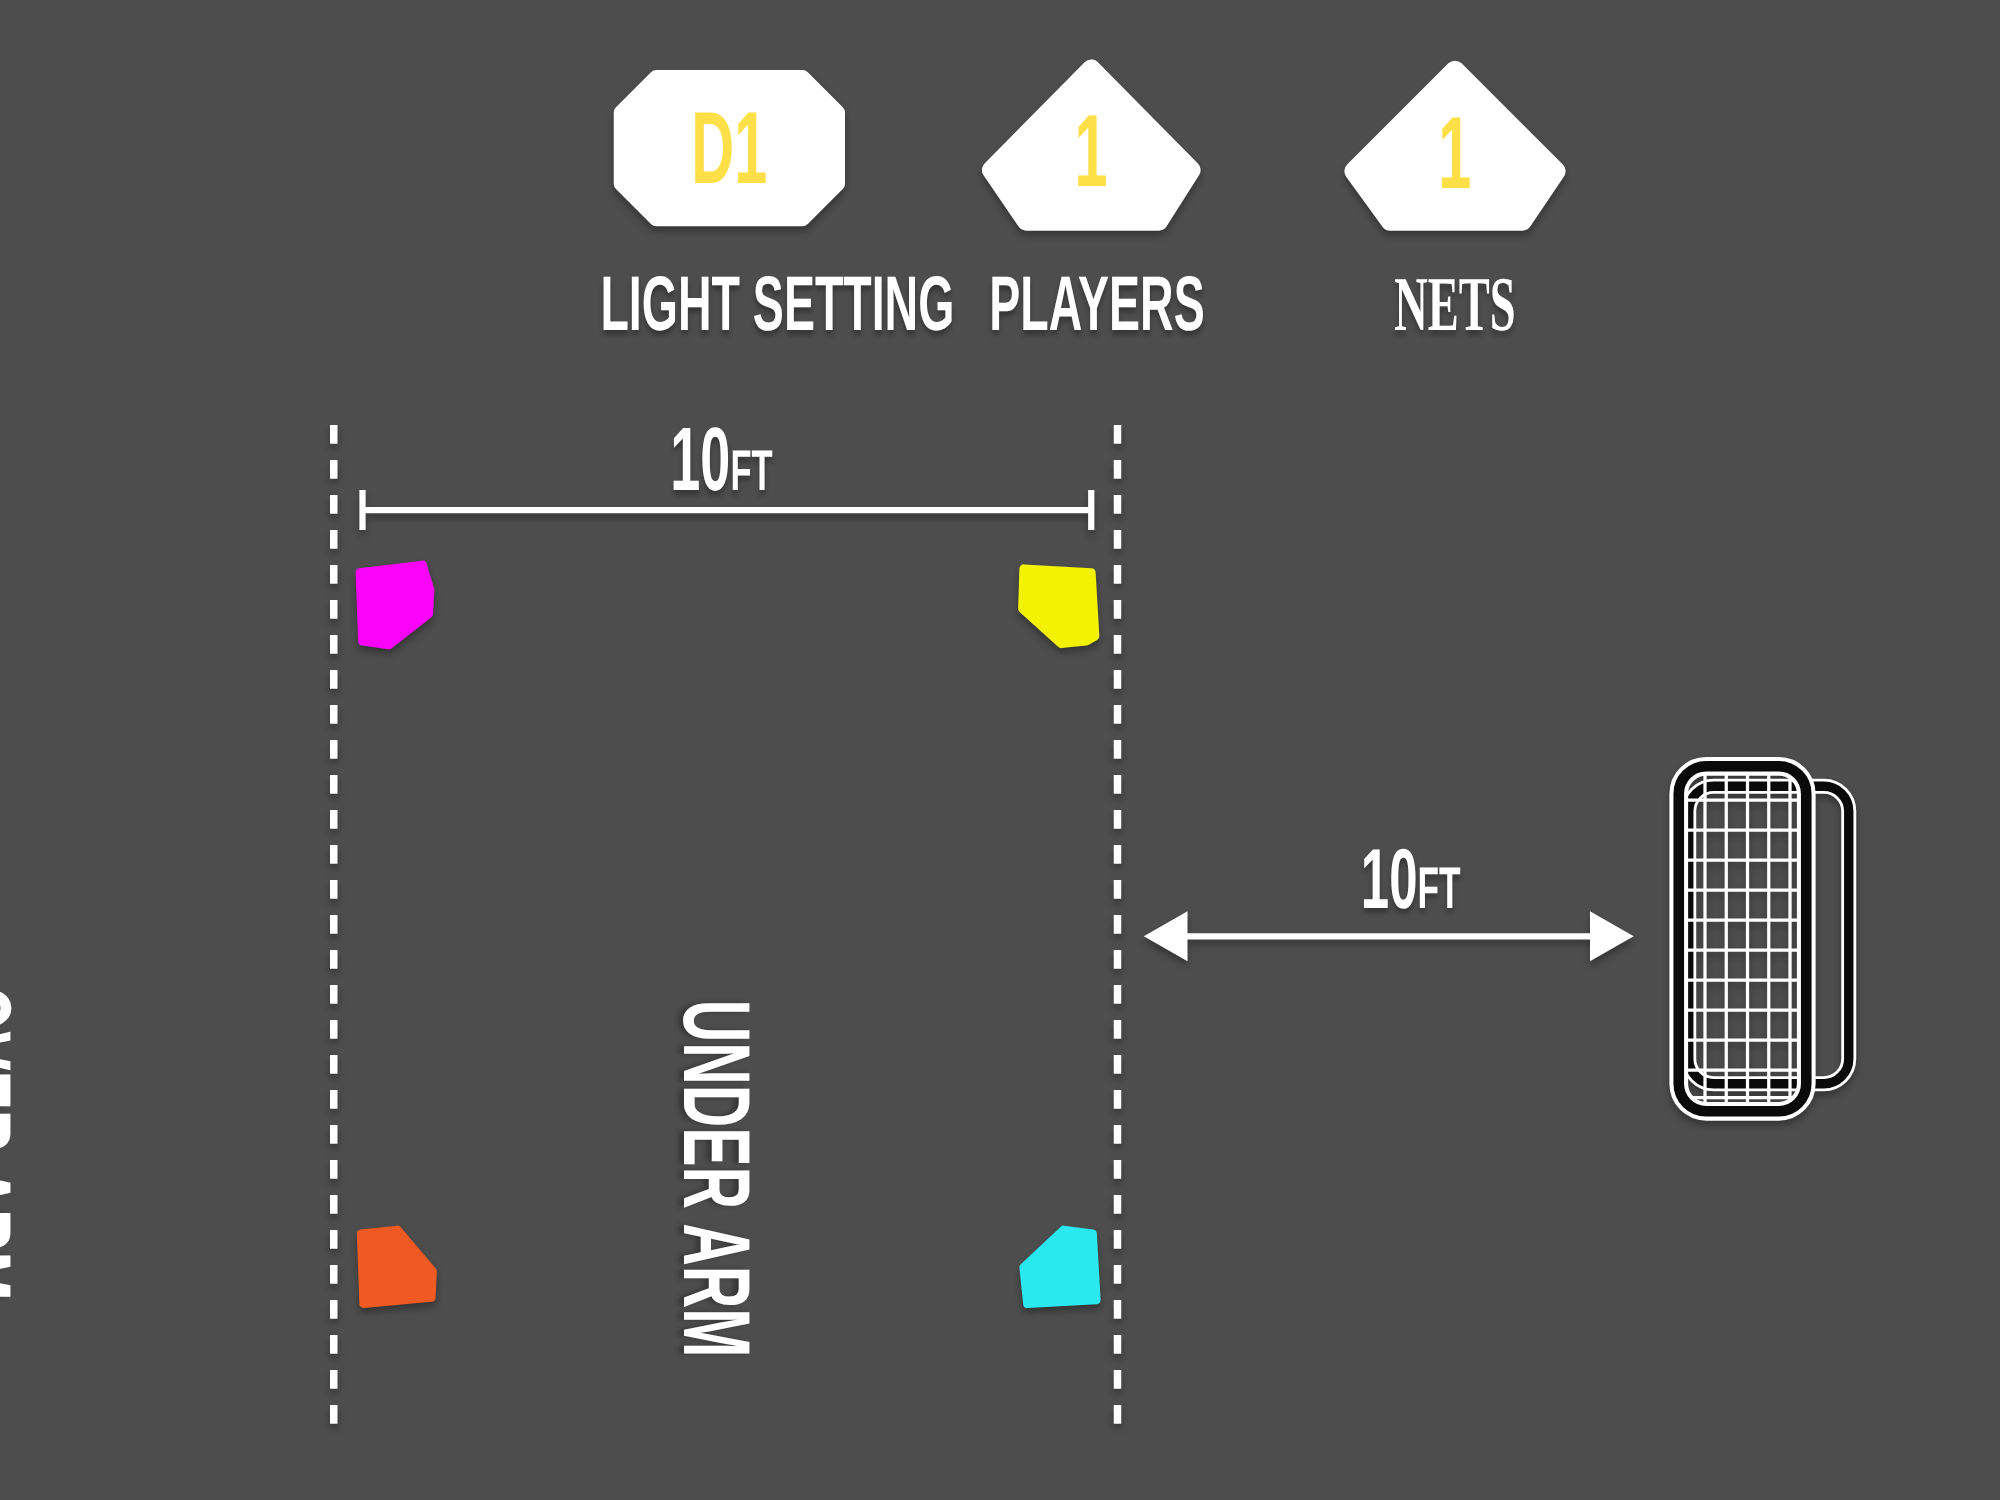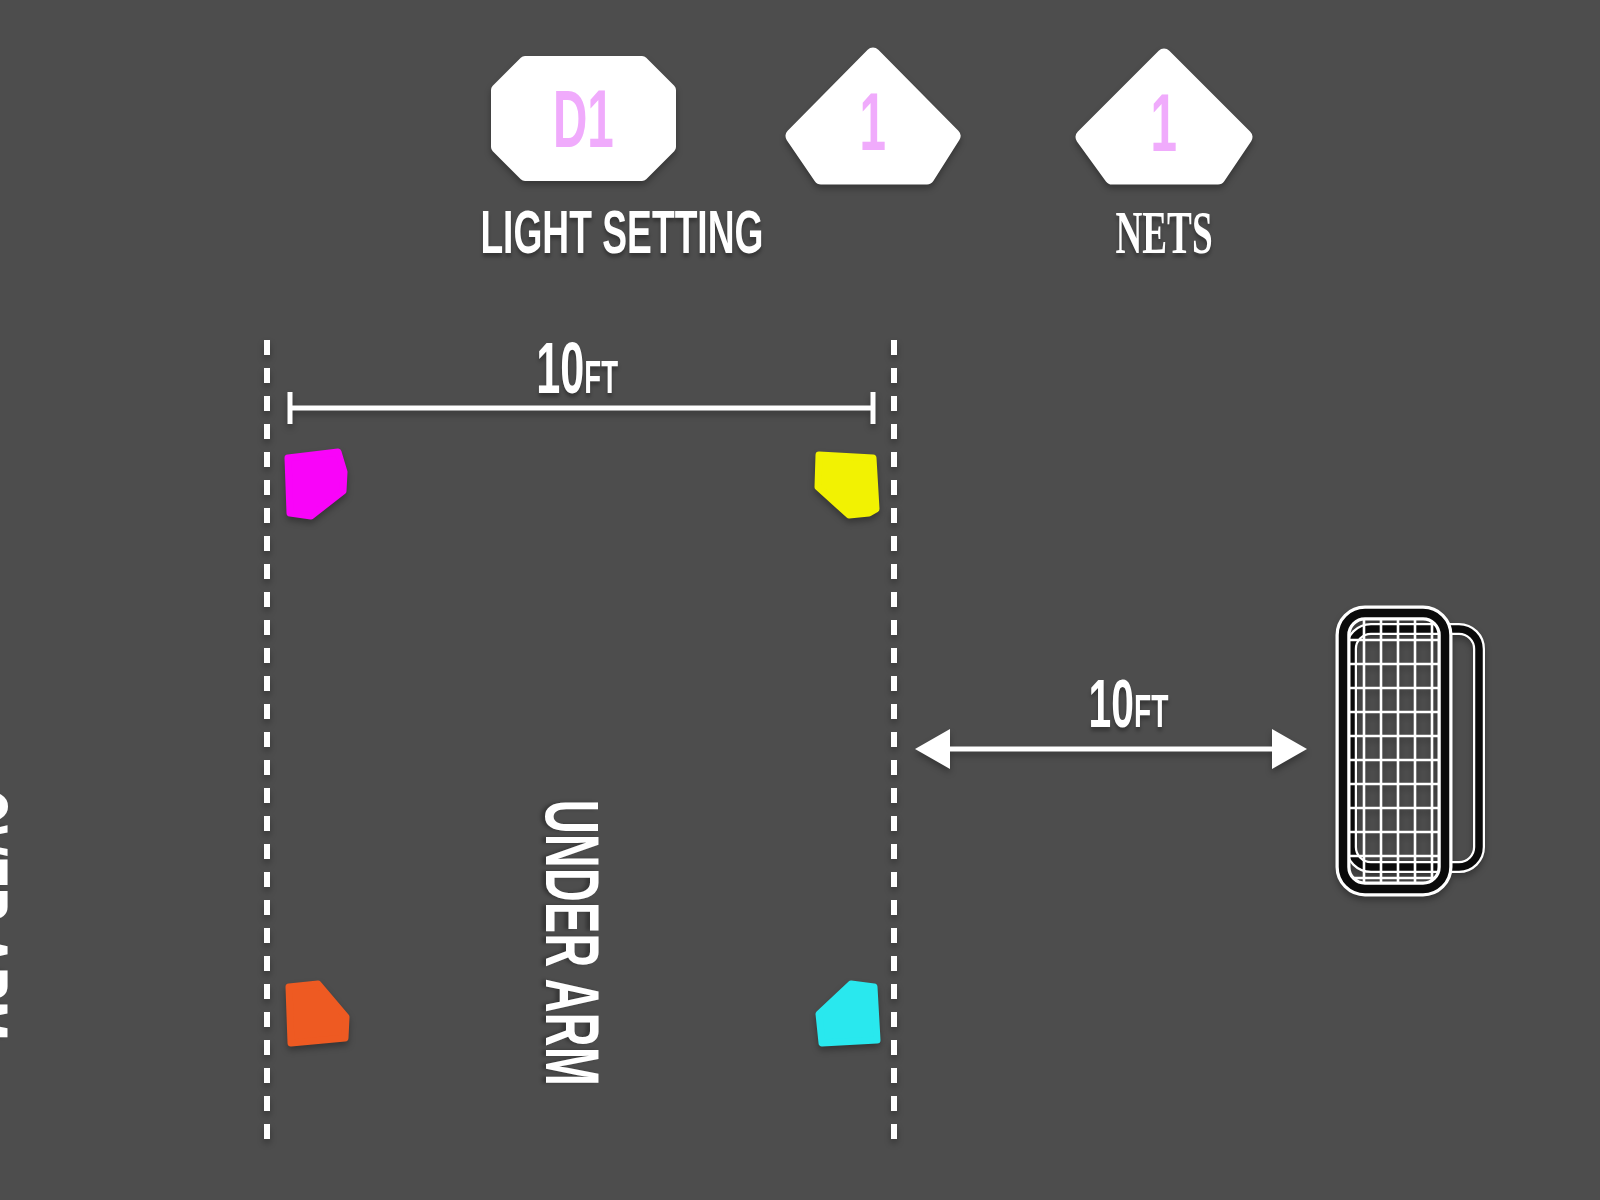--- a/index.html
+++ b/index.html
@@ -8,23 +8,23 @@
     background:#4d4d4d;
     font-family:"Liberation Sans", sans-serif;font-weight:700;
   }
   .overlay{position:absolute;left:0;top:0;width:1600px;height:1200px;}
   .shadow{filter:drop-shadow(0 4px 3px rgba(0,0,0,.30));}
   .txt{position:absolute;color:#ffffff;white-space:nowrap;
        text-shadow:0 4px 5px rgba(0,0,0,.30);line-height:1;}
   .center{text-align:center;}
   .cond{display:inline-block;transform:scaleX(.6);transform-origin:50% 50%;}
   .badge-val{position:absolute;display:flex;align-items:center;justify-content:center;
-             color:#f0abfc;text-shadow:none;}
+             color:#fde047;text-shadow:none;}
   .badge-val .cond{transform:scaleX(.58);}
-  .lbl{font-size:62px;}
+  .lbl{font-size:62px;margin-top:12px;}
   .big{font-size:82px;}
   .meas-v{font-size:72px;}
   .meas-u{font-size:46px;}
   .meas2-v{font-size:68px;}
   .meas2-u{font-size:47px;}
   .rotlbl{font-size:76px;}
   .rot{transform:translate(-50%,-50%) rotate(90deg);transform-origin:0 0;}
   .rot .cond{transform:scaleX(.62);}
 </style>
 </head>
@@ -91,20 +91,23 @@
   <div class="badge-val big" style="left:791px;top:66px;width:164px;height:112px;">
     <span class="cond">1</span>
   </div>
   <div class="badge-val big" style="left:1082px;top:67px;width:164px;height:112px;">
     <span class="cond">1</span>
   </div>
 
   <div class="txt lbl center" style="left:386px;top:201px;width:400px;">
     <span class="cond">LIGHT SETTING</span>
   </div>
+  <div class="txt lbl center" style="left:678px;top:201px;width:400px;">
+    <span class="cond">PLAYERS</span>
+  </div>
   <div class="txt lbl center" style="left:964px;top:201px;width:400px;font-family:Liberation Serif, serif;">
     <span class="cond">NETS</span>
   </div>
 
   <div class="txt center" style="left:377px;top:332px;width:400px;">
     <span class="cond"><span class="meas-v">10</span><span class="meas-u">FT</span></span>
   </div>
 
   <div class="txt center" style="left:929px;top:669px;width:400px;">
     <span class="cond"><span class="meas2-v">10</span><span class="meas2-u">FT</span></span>

